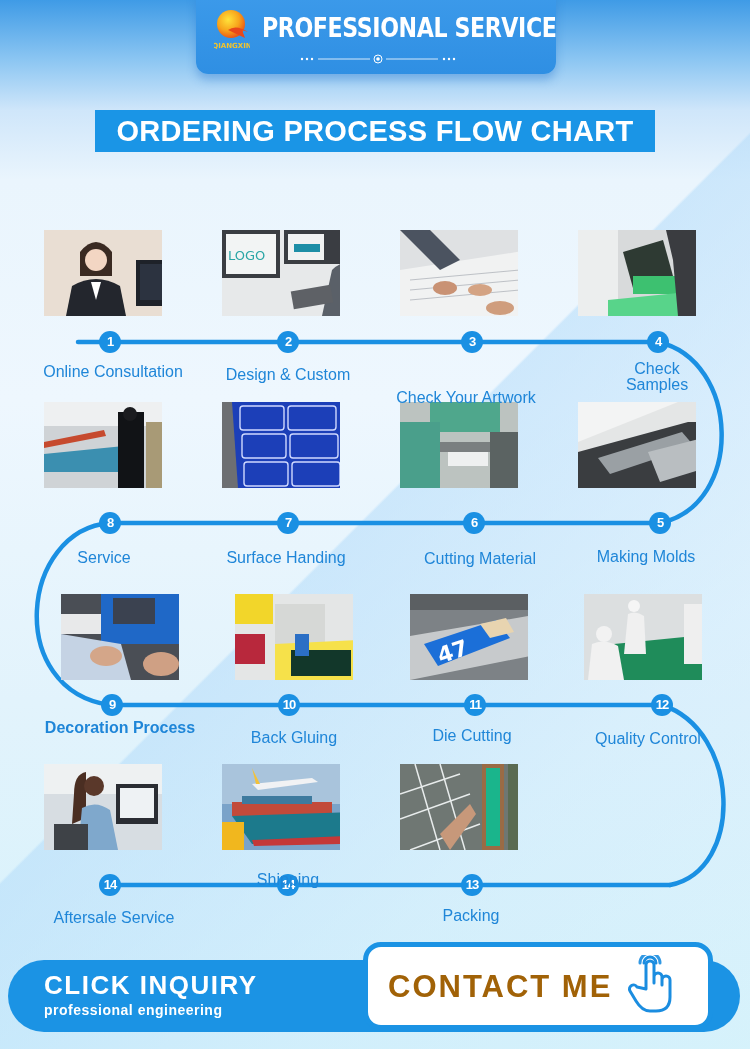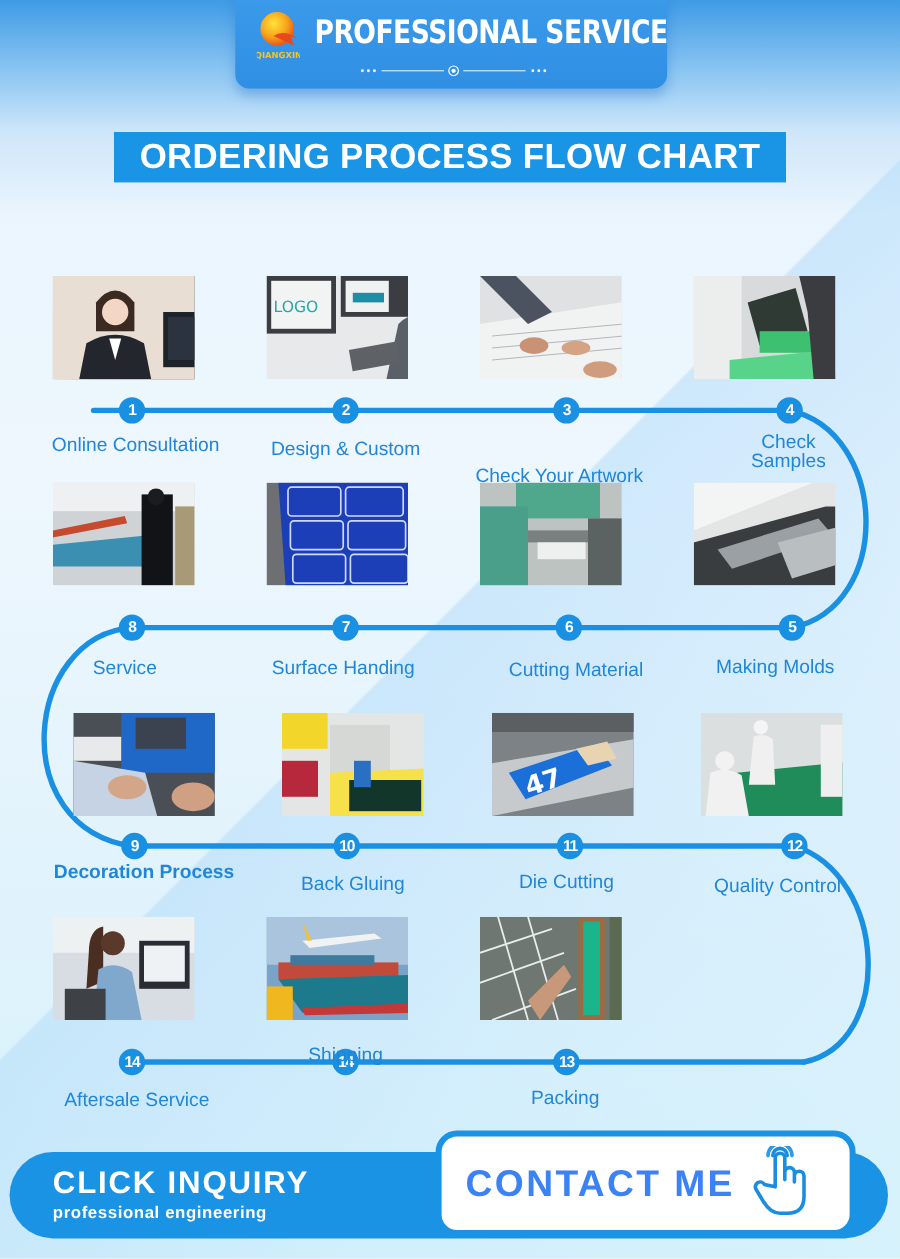--- a/index.html
+++ b/index.html
@@ -65,21 +65,21 @@
     position: absolute; left: 36px; top: 10px; font-size: 26px; font-weight: bold; color: #fff; letter-spacing: 1.5px;
   }
   .cta-sub {
     position: absolute; left: 36px; top: 42px; font-size: 14px; font-weight: bold; color: #fff; letter-spacing: 0.5px;
   }
   .contact-btn {
     position: absolute; left: 355px; top: -18px; width: 350px; height: 88px;
     background: #ffffff; border: 5px solid #1b93e4; border-radius: 18px; cursor: pointer;
   }
   .contact-text {
-    position: absolute; left: 20px; top: 22px; font-size: 31px; font-weight: bold; color: #3b82f6; letter-spacing: 2px;
+    position: absolute; left: 20px; top: 22px; font-size: 31px; font-weight: bold; color: #a16207; letter-spacing: 2px;
   }
   .hand-icon { position: absolute; left: 258px; top: 8px; width: 50px; height: 60px; }
 </style>
 </head>
 <body>
 
 <div class="page">
   <div class="diag-light"></div>
 
   <div class="header-banner">

